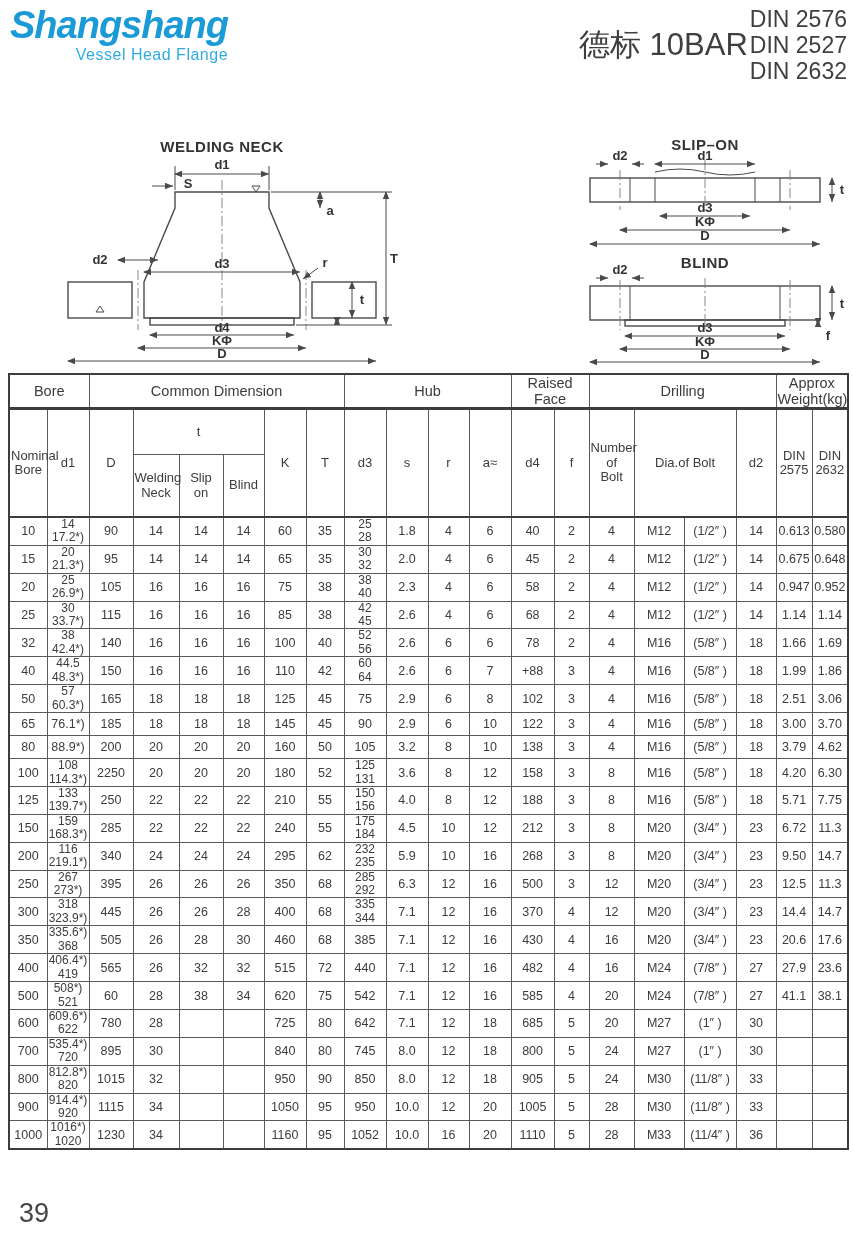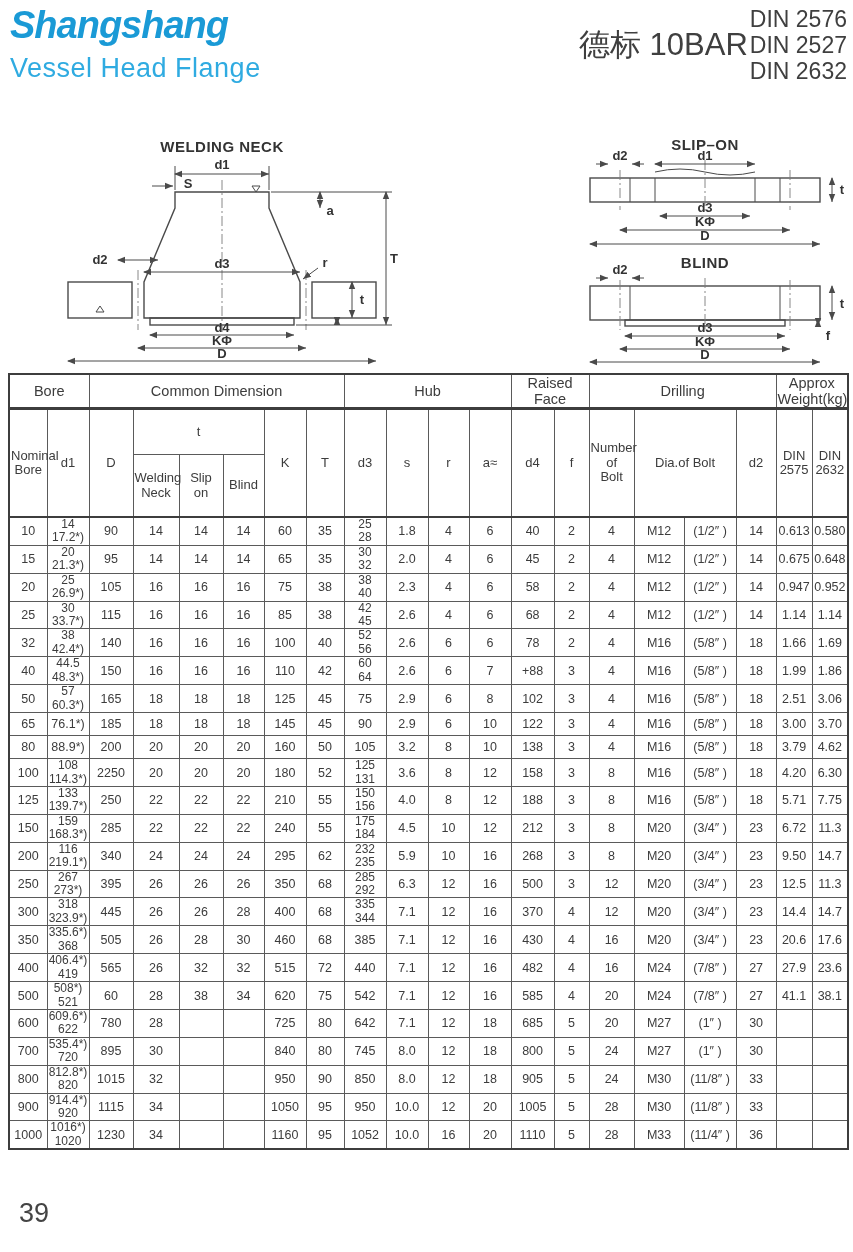--- a/index.html
+++ b/index.html
@@ -4,27 +4,27 @@
 <style>
   * { margin:0; padding:0; box-sizing:border-box; }
   body { background:#e8e8e8; }
   .page {
     position:relative; width:853px; height:1252px; margin:0 auto;
     background:#ffffff; overflow:hidden;
     font-family:"Liberation Sans","DejaVu Sans",sans-serif;
     color:#3c3c3c;
   }
   
-  .brand { position:absolute; top:6px; left:10px; }
+  .brand { position:absolute; top:6px; left:10px;text-align:right; }
   .brand-name {
     font-size:38px; font-weight:bold; font-style:italic;
     color:#1a9ad6; letter-spacing:-1px; line-height:1.0;
   }
   .brand-sub {
-    font-size:27px; color:#2fabe1; letter-spacing:0.5px; line-height:1.15; margin-top:9px;
+    font-size:16px; color:#2fabe1; letter-spacing:0.5px; line-height:1.15; margin-top:2px;
   }
   .top-right { position:absolute; top:6px; right:6px; display:flex; align-items:center; }
   .cn-label { font-size:31px; color:#3f3f3f; letter-spacing:0px; margin-right:2px;margin-left:30px; }
   .din-stack { text-align:right; }
   .din-line { font-size:23px; color:#3f3f3f; line-height:26px; }
   
   .diagrams { position:absolute; top:120px; left:0; }
   svg text { font-family:"Liberation Sans","DejaVu Sans",sans-serif; fill:#333; }
   .dia-title { font-size:15px; font-weight:bold; letter-spacing:0.5px; }
   .dim-label { font-size:13px; font-weight:bold; }

